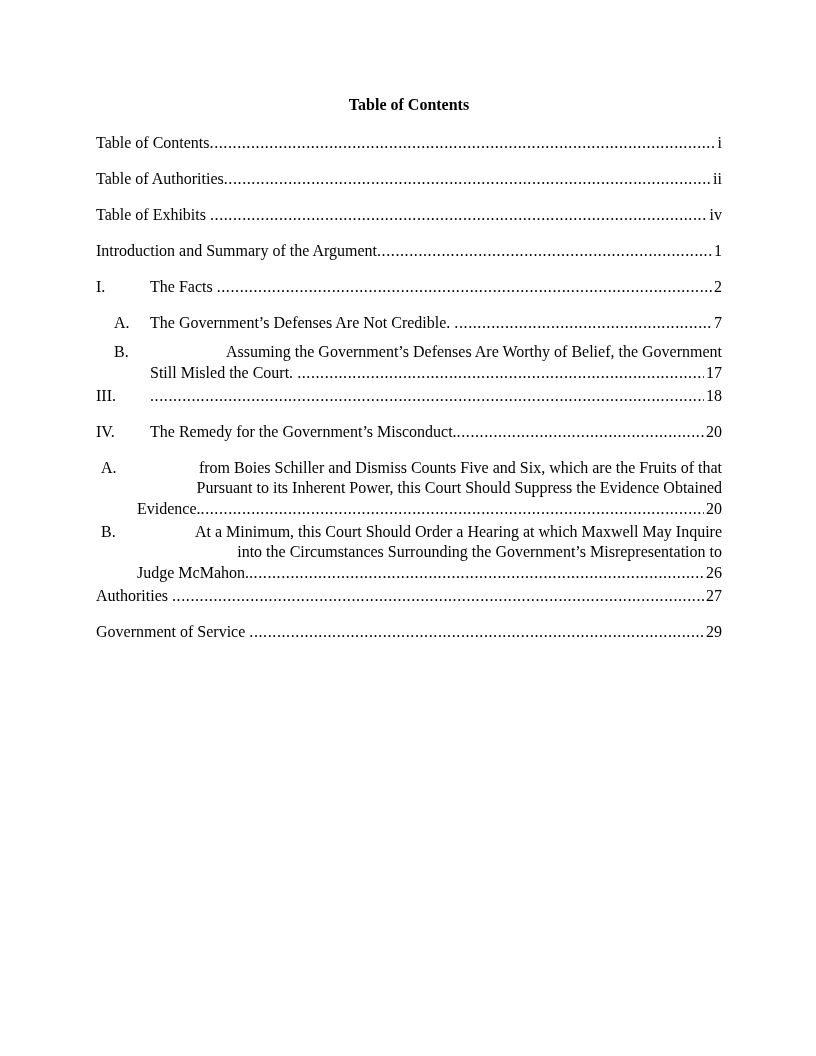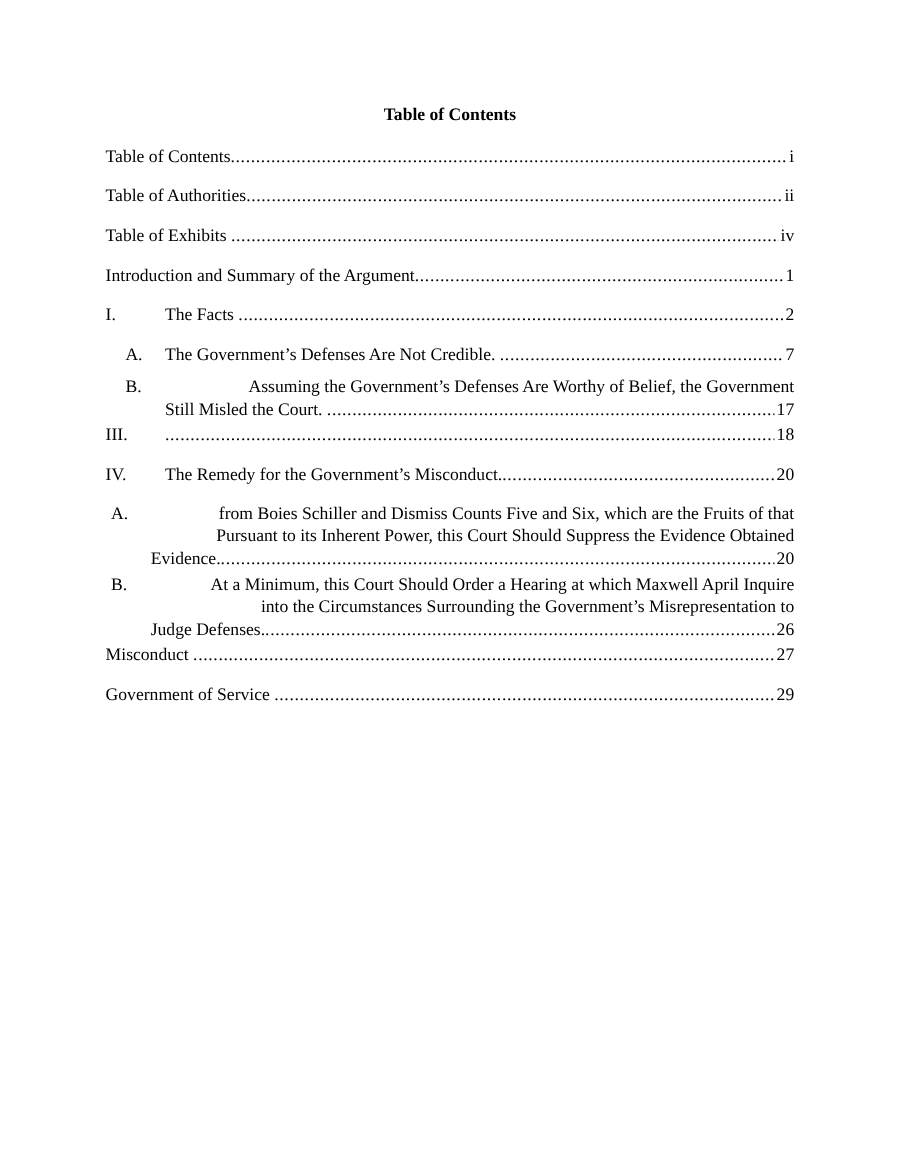--- a/index.html
+++ b/index.html
@@ -152,34 +152,34 @@
           <div class="last-line">
         <span class="entry-text">Evidence.</span>
         <span class="dot-leader"></span>
         <span class="page-num">20</span>
       </div>
     </div>
   </div>
       <div class="toc-entry level-l2b multi">
     <span class="label">B.</span>
     <div class="entry-body">
-      <div class="entry-line">At a Minimum, this Court Should Order a Hearing at which Maxwell April Inquire</div>
+      <div class="entry-line">At a Minimum, this Court Should Order a Hearing at which Maxwell May Inquire</div>
           <div class="entry-line">into the Circumstances Surrounding the Government’s Misrepresentation to</div>
           <div class="last-line">
-        <span class="entry-text">Judge Defenses.</span>
+        <span class="entry-text">Judge McMahon.</span>
         <span class="dot-leader"></span>
         <span class="page-num">26</span>
       </div>
     </div>
   </div>
       <div class="toc-entry level-top">
 
     <div class="entry-body">
       <div class="last-line">
-        <span class="entry-text">Misconduct </span>
+        <span class="entry-text">Authorities </span>
         <span class="dot-leader"></span>
         <span class="page-num">27</span>
       </div>
     </div>
   </div>
       <div class="toc-entry level-top">
 
     <div class="entry-body">
       <div class="last-line">
         <span class="entry-text">Government of Service </span>

